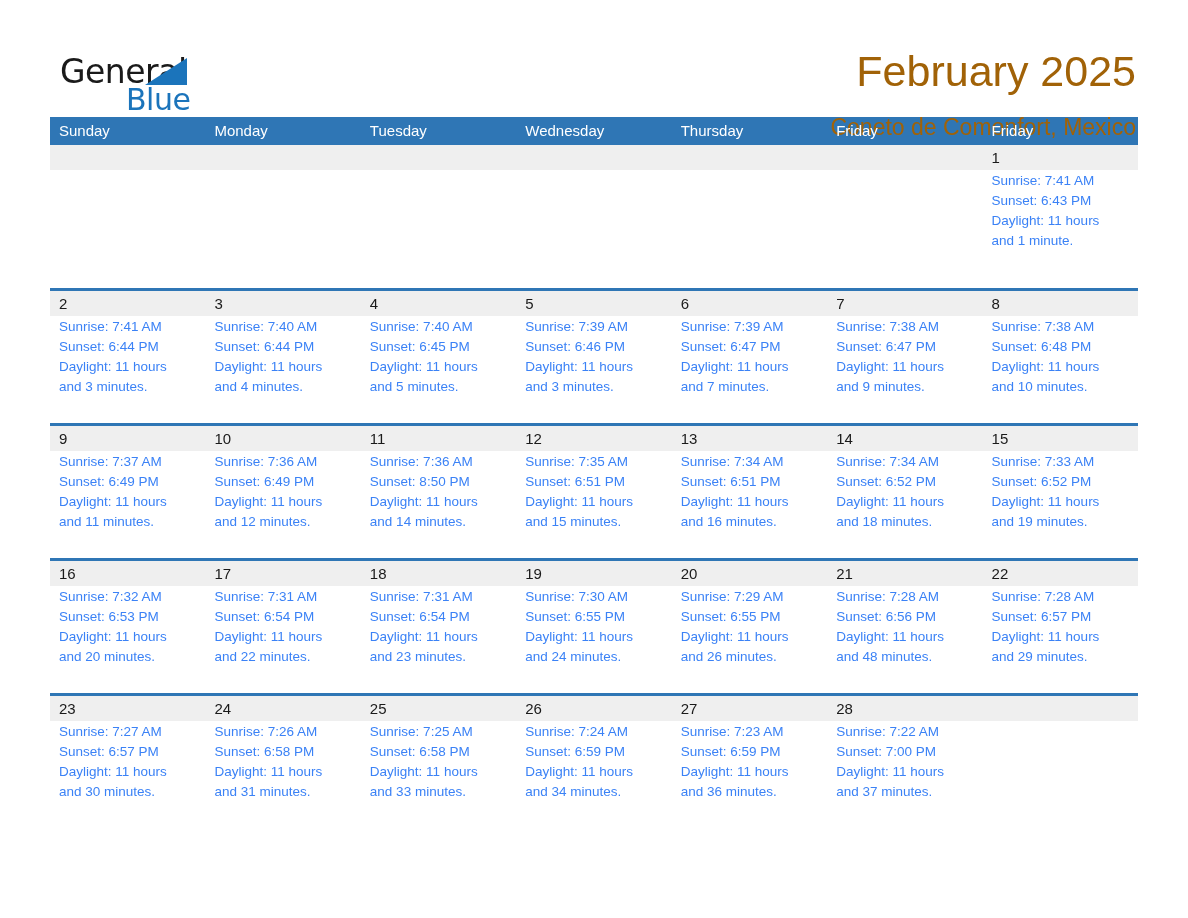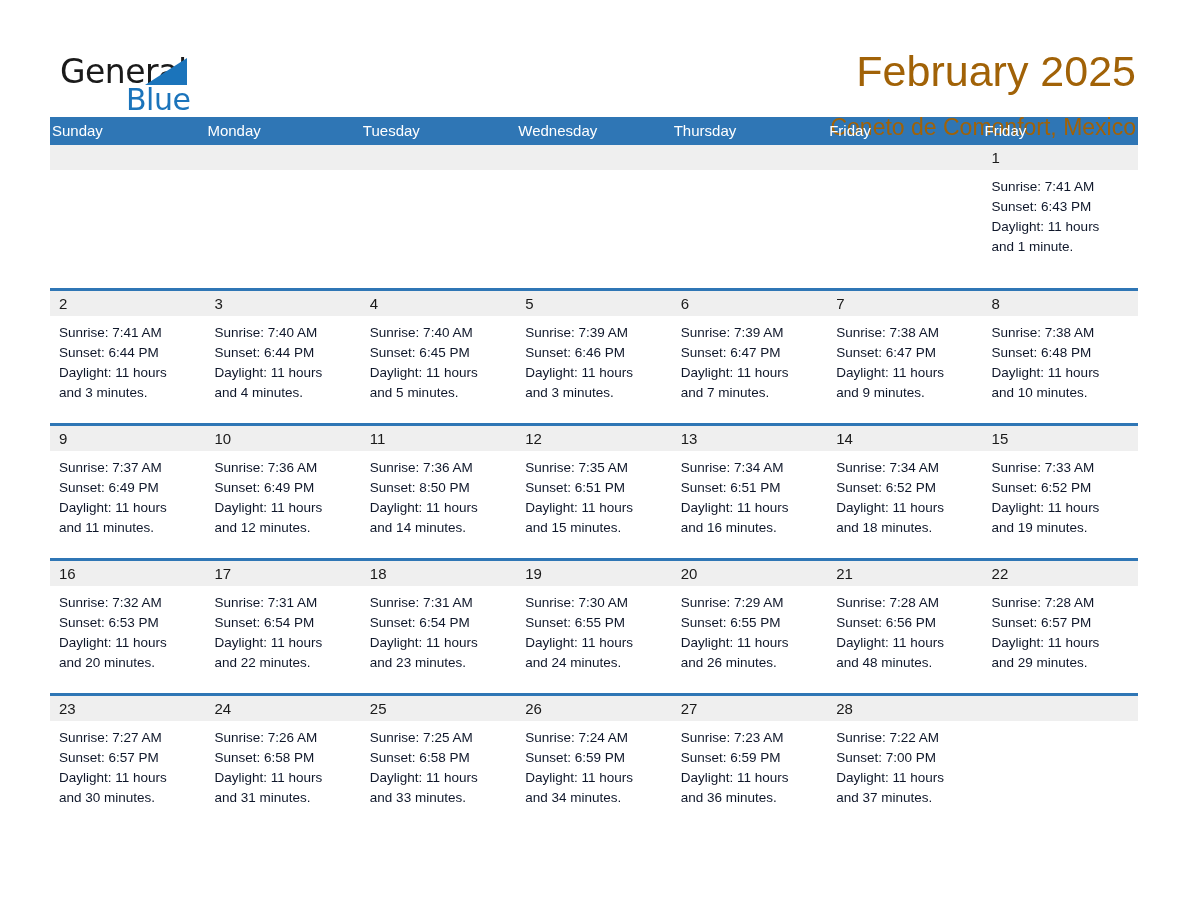--- a/index.html
+++ b/index.html
@@ -91,21 +91,21 @@
   .week-header {
     display: grid;
     grid-template-columns: repeat(7, 1fr);
     background: #2f76b5;
     height: 28px;
   }
   .dow {
     color: #ffffff;
     font-size: 15px;
     line-height: 28px;
-    padding-left: 2px;
+    padding-left: 9px;
     white-space: nowrap;
   }
   .week-row {
     display: grid;
     grid-template-columns: repeat(7, 1fr);
     border-top: 3px solid #2f76b5;
     height: 135px;
   }
   .week-row:first-of-type {
     border-top: none;
@@ -121,24 +121,24 @@
     height: 25px;
     padding-left: 9px;
   }
   .day-number {
     font-size: 15px;
     line-height: 25px;
     color: #1a1a1a;
   }
   .day-cell.empty .day-number-strip { background: #efefef; }
   .day-info {
-    padding: 7px 6px 0 9px;
+    padding: 1px 6px 0 9px;
     font-size: 13.5px;
     line-height: 20px;
-    color: #0f172a;
+    color: #3b82f6;
   }
   .day-info div { white-space: nowrap; }
 </style>
 </head>
 <body>
 
 <div class="page">
 
   <div class="masthead">
 

